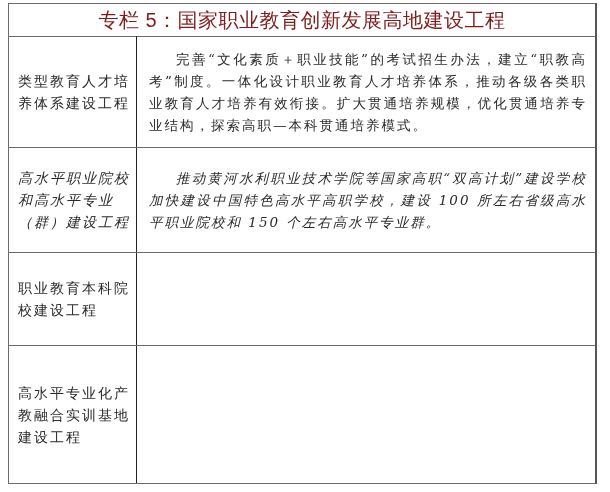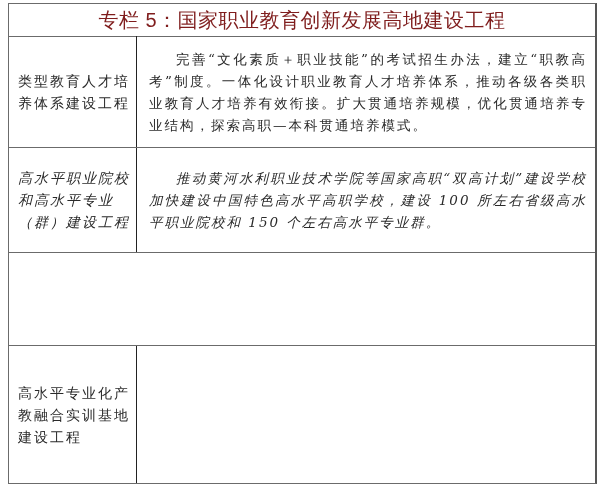--- a/index.html
+++ b/index.html
@@ -37,20 +37,23 @@
   <div class="row" style="top:144px;height:104px;font-style:italic;">
     <div class="lc">
       <span>高水平职业院校和高水平专业（群）建设工程</span>
     </div>
     <div class="rc">
       <p>推动黄河水利职业技术学院等国家高职“双高计划”建设学校加快建设中国特色高水平高职学校，建设 100 所左右省级高水平职业院校和 150 个左右高水平专业群。</p>
     </div>
   </div>
 
   <div class="row" style="top:249px;height:92px;">
+    <div class="lc">
+      <span>职业教育本科院校建设工程</span>
+    </div>
   </div>
 
   <div class="row last" style="top:342px;bottom:0;">
     <div class="lc">
       <span>高水平专业化产教融合实训基地建设工程</span>
     </div>
   </div>
 </div>
 
 </body></html>

